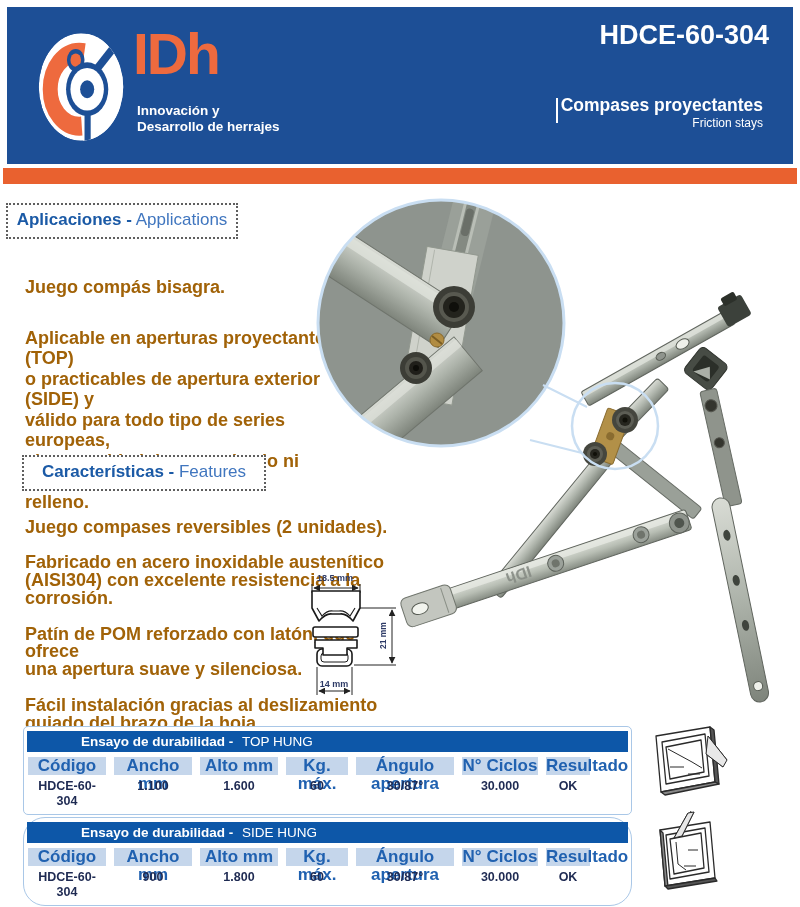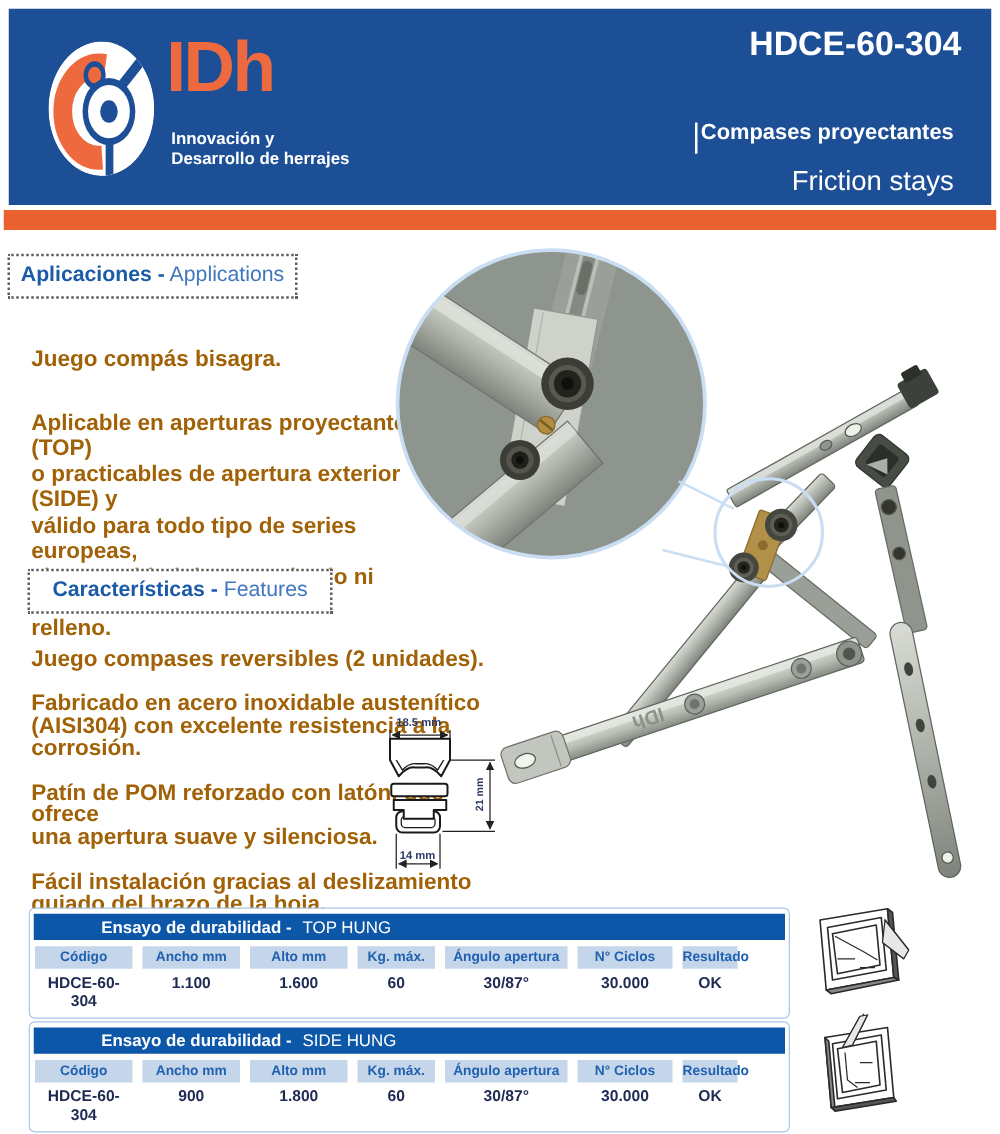--- a/index.html
+++ b/index.html
@@ -8,21 +8,21 @@
   
   .hdr{position:absolute;left:7px;top:7px;width:786px;height:157px;background:#1d4f96;}
   .logo-mark{position:absolute;left:30px;top:24px;}
   .logo-name{position:absolute;left:126px;top:14px;font-size:57px;font-weight:bold;
              color:#ee6a3e;letter-spacing:-2px;}
   .logo-tag{position:absolute;left:130px;top:96px;color:#fff;font-size:13.5px;
             font-weight:bold;line-height:16px;}
   .pcode{position:absolute;top:13px;right:24px;color:#fff;font-size:27px;font-weight:bold;}
   .subt{position:absolute;top:88px;right:30px;text-align:right;color:#fff;}
   .subt .es{font-size:17.5px;font-weight:bold;}
-  .subt .en{font-size:22px;margin-top:16px;}
+  .subt .en{font-size:12px;margin-top:0;}
   .sub-bar{position:absolute;left:549px;top:91px;width:2px;height:25px;background:#fff;}
   .stripe{position:absolute;left:3px;top:168px;width:794px;height:16px;background:#e9612f;}
   
   .secbox{position:absolute;border:2px dotted #5f5f5f;text-align:center;padding-top:5px;
           font-size:17px;background:#fff;}
   .secbox .b{color:#1b5aa6;font-weight:bold;}
   .secbox .l{color:#4076bf;}
   #appbox{left:6px;top:203px;width:228px;height:27px;}
   #featbox{left:22px;top:455px;width:240px;height:27px;}
   
@@ -32,27 +32,27 @@
   #feattext{left:25px;top:501px;width:370px;line-height:17.8px;}
   #feattext p{margin:0;}
   
   #photo{position:absolute;left:300px;top:192px;}
   #profile{position:absolute;left:293px;top:550px;}
   #win1{position:absolute;left:648px;top:722px;}
   #win2{position:absolute;left:654px;top:808px;}
   
   .dtable{position:absolute;left:23px;width:609px;box-sizing:border-box;background:#fff;
           border:1px solid #a9c7e7;border-radius:5px;padding:4px 3px 5px 3px;}
-  #t1{top:726px;} #t2{top:817px;}
+  #t1{top:726px;} #t2{top:817px;border-radius:22px;}
   .dtitle{height:21px;background:#0d57a8;color:#fff;font-size:13.5px;line-height:21px;
           padding-left:18px;}
   .dtitle .tb{font-weight:bold;padding-left:36px;}
   .dtitle .tr{font-weight:normal;margin-left:5px;}
   .dhead,.drow{display:flex;gap:8px;margin-top:5px;padding:0 1px;}
-  .dhead span{background:#c5d6eb;color:#2061b0;font-weight:bold;font-size:11px;
+  .dhead span{background:#c5d6eb;color:#2061b0;font-weight:bold;font-size:17px;
               height:18px;line-height:18px;text-align:center;}
   .drow{margin-top:4px;}
   .drow span{color:#1e2a52;font-weight:bold;font-size:12.5px;line-height:15px;text-align:center;}
   .c0{width:78px}.c1{width:78px}.c2{width:78px}.c3{width:62px}.c4{width:98px}.c5{width:76px}.c6{width:44px}
 </style>
 </head>
 <body>
 
 <div class="page">
 

